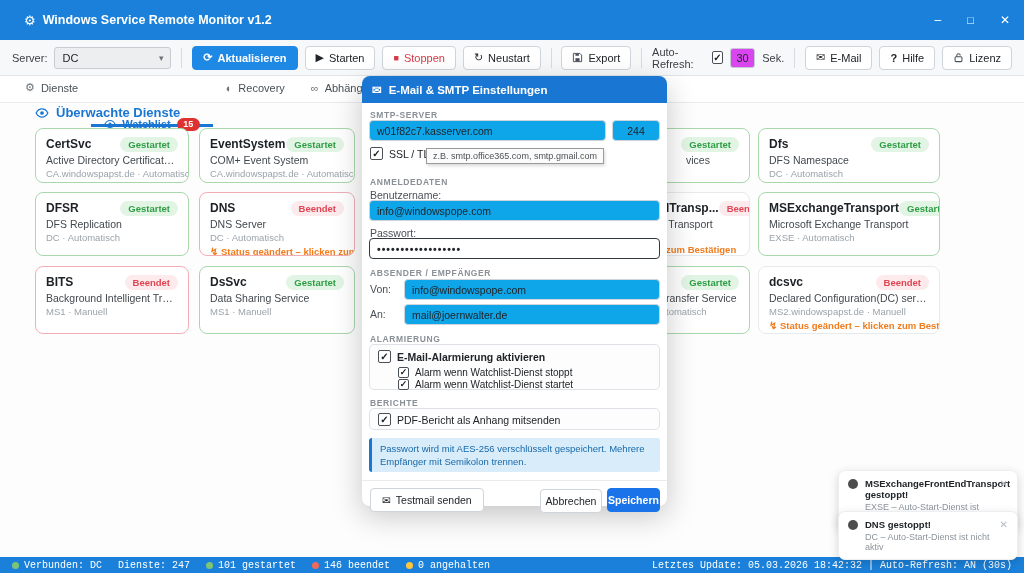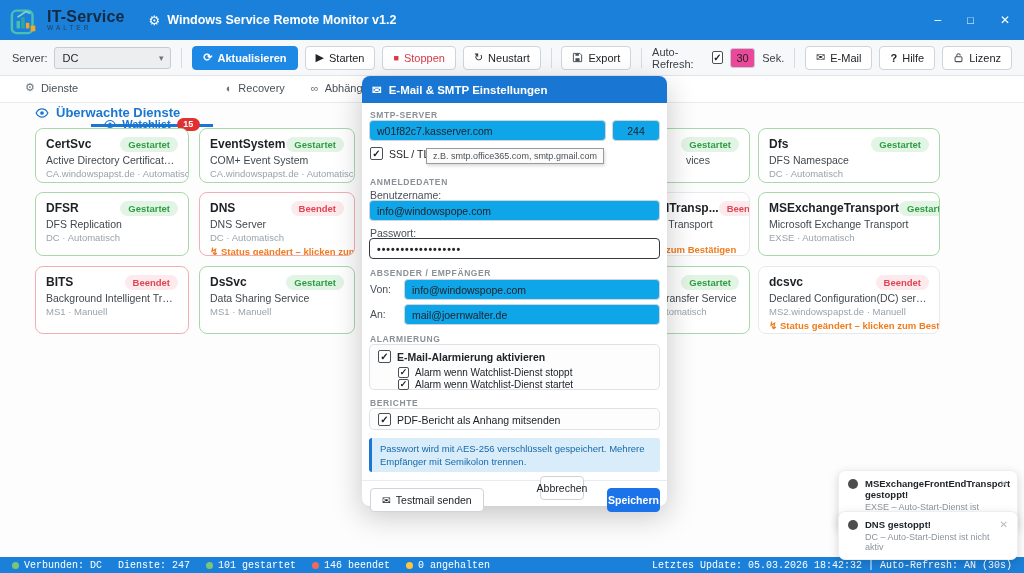--- a/index.html
+++ b/index.html
@@ -20,21 +20,21 @@
   
   .toolbar { position:absolute; left:0; top:40px; width:1024px; height:36px; background:#f7f8f9; border-bottom:1px solid #e2e5e8; display:flex; align-items:center; padding:0 12px; gap:7px; font-size:11px; color:#3c4146; }
   .select { width:145px; height:22px; background:#eceef0; border:1px solid #c6ccd2; border-radius:3px; display:flex; align-items:center; padding:0 7px; color:#212529; justify-content:space-between; }
   .select .chev { color:#6c757d; font-size:9px; }
   .vsep { width:1px; height:20px; background:#d8dce0; margin:0 3px; }
   .btn { height:24px; background:#fff; border:1px solid #ced4da; border-radius:4px; display:inline-flex; align-items:center; gap:5px; padding:0 10px; font-size:11px; color:#212529; white-space:nowrap; }
   .btn .ic { font-size:11px; }
   .btn.primary { background:#1e88e5; border-color:#1e88e5; color:#fff; font-weight:bold; }
   .btn.danger-text { color:#d63a47; }
   .btn.danger-text .ic { color:#d63a47; font-size:9px; }
-  .ar-box { width:32px; height:20px; background:#ec4899; border:1px solid #c6ccd2; border-radius:3px; display:flex; align-items:center; justify-content:center; color:#212529; }
+  .ar-box { width:32px; height:20px; background:#d946ef; border:1px solid #c6ccd2; border-radius:3px; display:flex; align-items:center; justify-content:center; color:#212529; }
   .cb { display:inline-flex; width:13px; height:13px; border:1px solid #495057; border-radius:2px; background:#fff; color:#16181b; font-size:10px; line-height:11px; align-items:center; justify-content:center; font-weight:bold; }
   .qmark { font-weight:bold; font-size:12px; }
 
   
   .tabbar { position:absolute; left:0; top:76px; width:1024px; height:27px; background:#fff; border-bottom:1px solid #e9ecef; display:flex; align-items:stretch; padding-left:12px; }
   .tab { display:flex; align-items:center; gap:6px; padding:0 13px; font-size:11px; color:#495057; border-bottom:3px solid transparent; white-space:nowrap; }
   .tab .tic { font-size:11px; color:#6c757d; }
   .tab.active { color:#1976d2; font-weight:bold; border-bottom-color:#1976d2;margin-top:48px; }
   .tab.active .tic { color:#1976d2; }
   .tab .tbadge { background:#e03131; color:#fff; font-size:9px; font-weight:bold; padding:1.5px 6.5px; border-radius:9px; }
@@ -88,34 +88,20 @@
 
   .ellipsis { overflow:hidden; text-overflow:ellipsis; }
   svg { display:block; }
 </style>
 </head>
 <body>
 
 <div class="app">
 
   <div class="titlebar">
-    <div class="logo-wrap">
-      <svg width="30" height="30" viewBox="0 0 32 32">
-        <rect x="2" y="6" width="22" height="24" rx="5" fill="none" stroke="#49c0b2" stroke-width="2.6"></rect>
-        <rect x="7" y="17" width="3.6" height="8" fill="#49c0b2"></rect>
-        <rect x="12" y="13" width="3.6" height="12" fill="#2fa89b"></rect>
-        <rect x="17" y="19" width="3.6" height="6" fill="#f5a623"></rect>
-        <path d="M8 13 L17 7 L22 9" fill="none" stroke="#7ed0c6" stroke-width="2"></path>
-        <rect x="22" y="22" width="5" height="6" fill="#f5a623"></rect>
-      </svg>
-      <div class="logo-text">
-        <div class="l1">IT-Service</div>
-        <div class="l2">WALTER</div>
-      </div>
-    </div>
     <div class="app-title">
       <span class="gear">⚙</span>
       <span>Windows Service Remote Monitor v1.2</span>
     </div>
     <div class="win-controls">
       <span>–</span>
       <span class="maxi">□</span>
       <span>✕</span>
     </div>
   </div>
@@ -367,21 +353,21 @@
       </div>
     </div>
 
     <div class="info-note" style="top:362px;height:34px;">Passwort wird mit AES-256 verschlüsselt gespeichert. Mehrere Empfänger mit Semikolon trennen.</div>
 
     <div class="dlg-footer-line" style="top:404px;"></div>
     <div class="dbtn" style="left:8px;top:412px;">
       <span>✉</span>
       <span>Testmail senden</span>
     </div>
-    <div class="dbtn" style="left:178px;top:400px;width:44px;text-align:right;">
+    <div class="dbtn" style="left:178px;top:413px;width:62px;text-align:right;">
       <span>Abbrechen</span>
     </div>
     <div class="dbtn save" style="left:245px;top:412px;width:53px;">
       <span>Speichern</span>
     </div>
   </div>
 
   <div class="toast" style="top:470px;">
     <div class="toast-row">
       <span class="toast-dot"></span>

